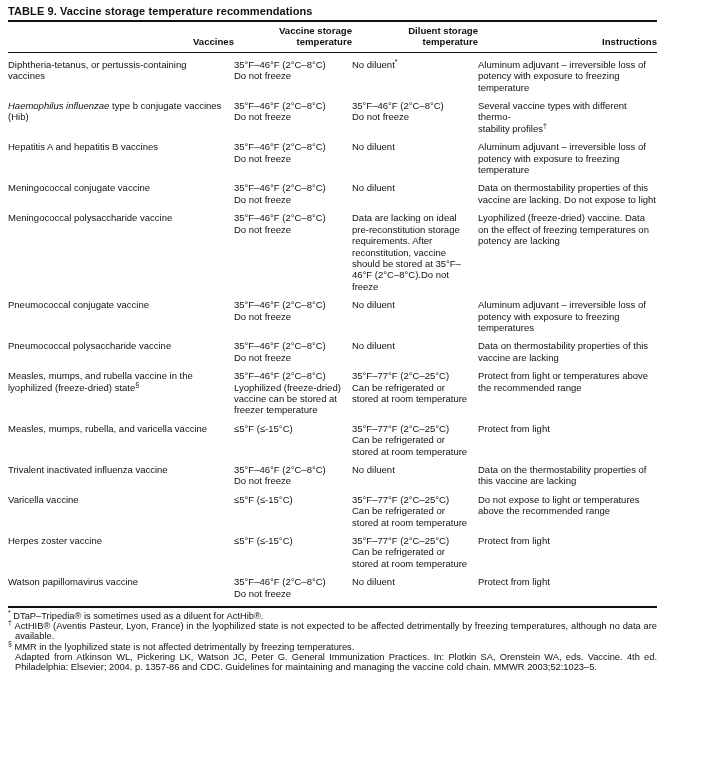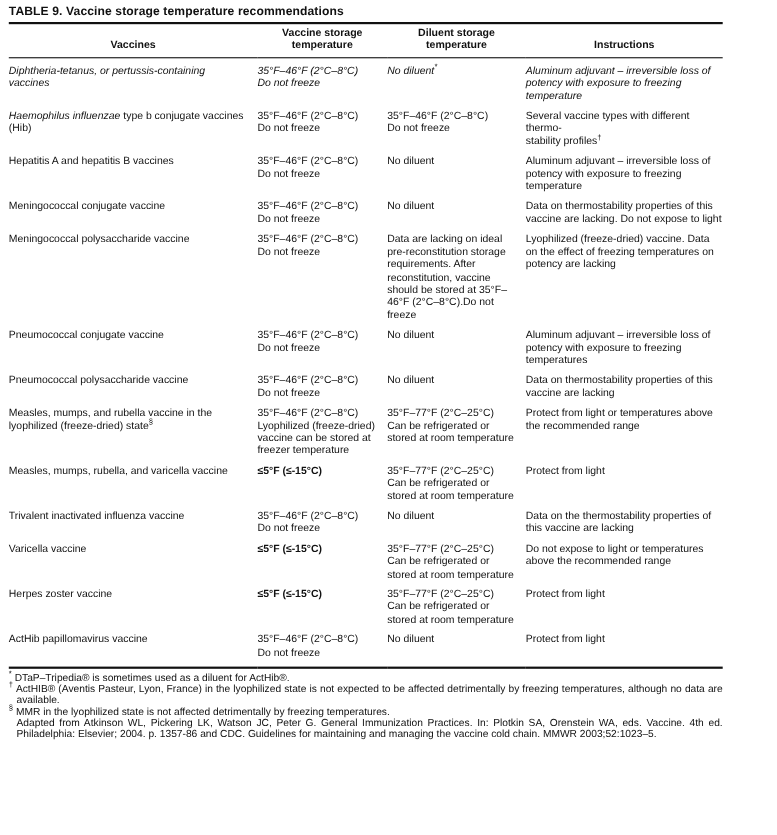--- a/index.html
+++ b/index.html
@@ -36,31 +36,31 @@
   col.c3 { width: 126px; }
   col.c4 { width: auto; }
   thead th {
     font-weight: bold;
     font-size: 9.6px;
     border-bottom: 1.5px solid #111;
     padding: 3px 0 4px 0;
     white-space: pre-line;
     vertical-align: bottom;
   }
-  thead th.h-vaccines { text-align: center; }
-  thead th.h-center { text-align: center; }
+  thead th.h-vaccines { text-align: right; }
+  thead th.h-center { text-align: right; }
   tbody td {
     vertical-align: top;
     padding: 0 10px 7px 0;
     white-space: pre-line;
   }
-  tbody tr:first-child td { padding-top: 6px; font-style: italic; }
+  tbody tr:first-child td { padding-top: 6px; }
   tbody tr:last-child td { border-bottom: 2px solid #111; }
   td.c-instructions { padding-right: 0; }
-  .temp-bold { font-weight: bold; }
+  .temp-bold { font-weight: normal; }
   sup {
     font-size: 7px;
     vertical-align: super;
     line-height: 0;
   }
   .footnotes {
     font-size: 9.3px;
     line-height: 10.2px;
     padding-top: 3px;
     text-align: justify;
@@ -179,21 +179,21 @@
           <td class="c-instructions"><span>Do not expose to light or temperatures above the recommended range</span></td>
         </tr>
         <tr>
           <td class="c-vaccine"><span>Herpes zoster vaccine</span></td>
           <td class="c-storage"><span class="temp-bold">≤5°F (≤-15°C)</span></td>
           <td class="c-diluent"><span>35°F–77°F (2°C–25°C)
 Can be refrigerated or stored at room temperature</span></td>
           <td class="c-instructions"><span>Protect from light</span></td>
         </tr>
         <tr>
-          <td class="c-vaccine"><span>ActHib papillomavirus vaccine</span></td>
+          <td class="c-vaccine"><span>Watson papillomavirus vaccine</span></td>
           <td class="c-storage"><span>35°F–46°F (2°C–8°C)
 Do not freeze</span></td>
           <td class="c-diluent"><span>No diluent</span></td>
           <td class="c-instructions"><span>Protect from light</span></td>
         </tr>
       </tbody>
   </table>
 
   <div class="footnotes">
       <div class="fn"><sup>*</sup><span> DTaP–Tripedia® is sometimes used as a diluent for ActHib®.</span></div>

